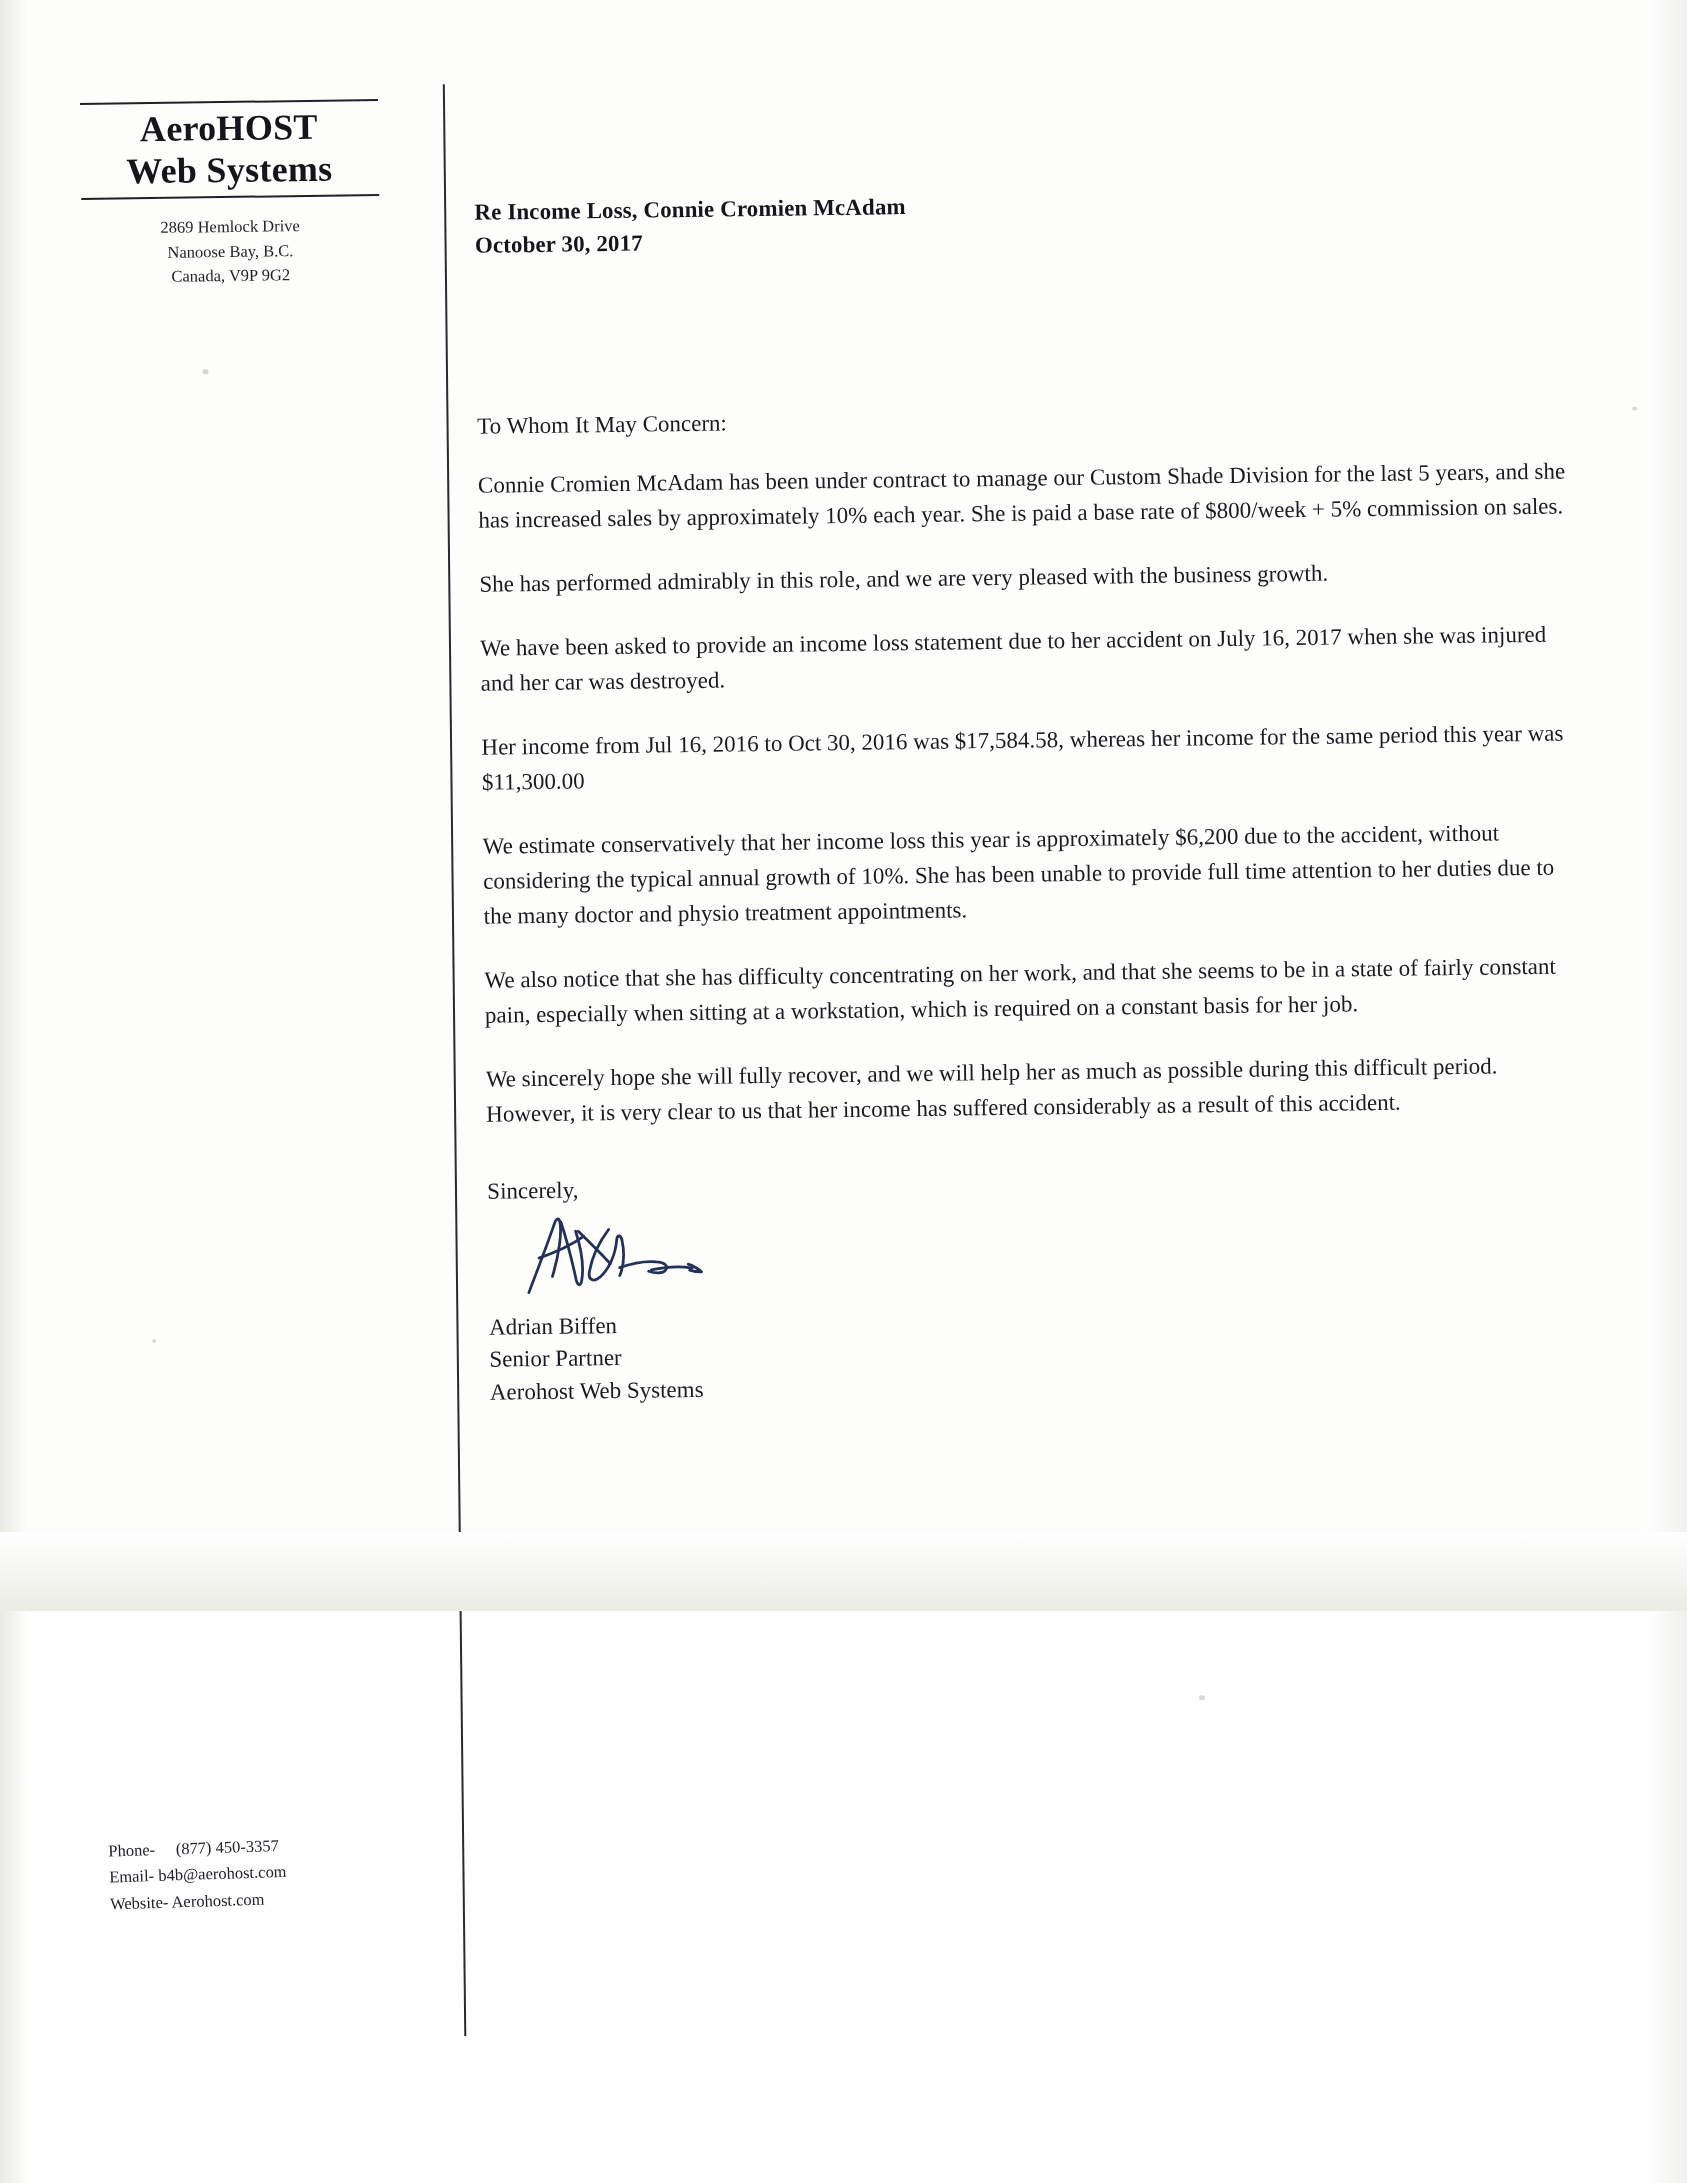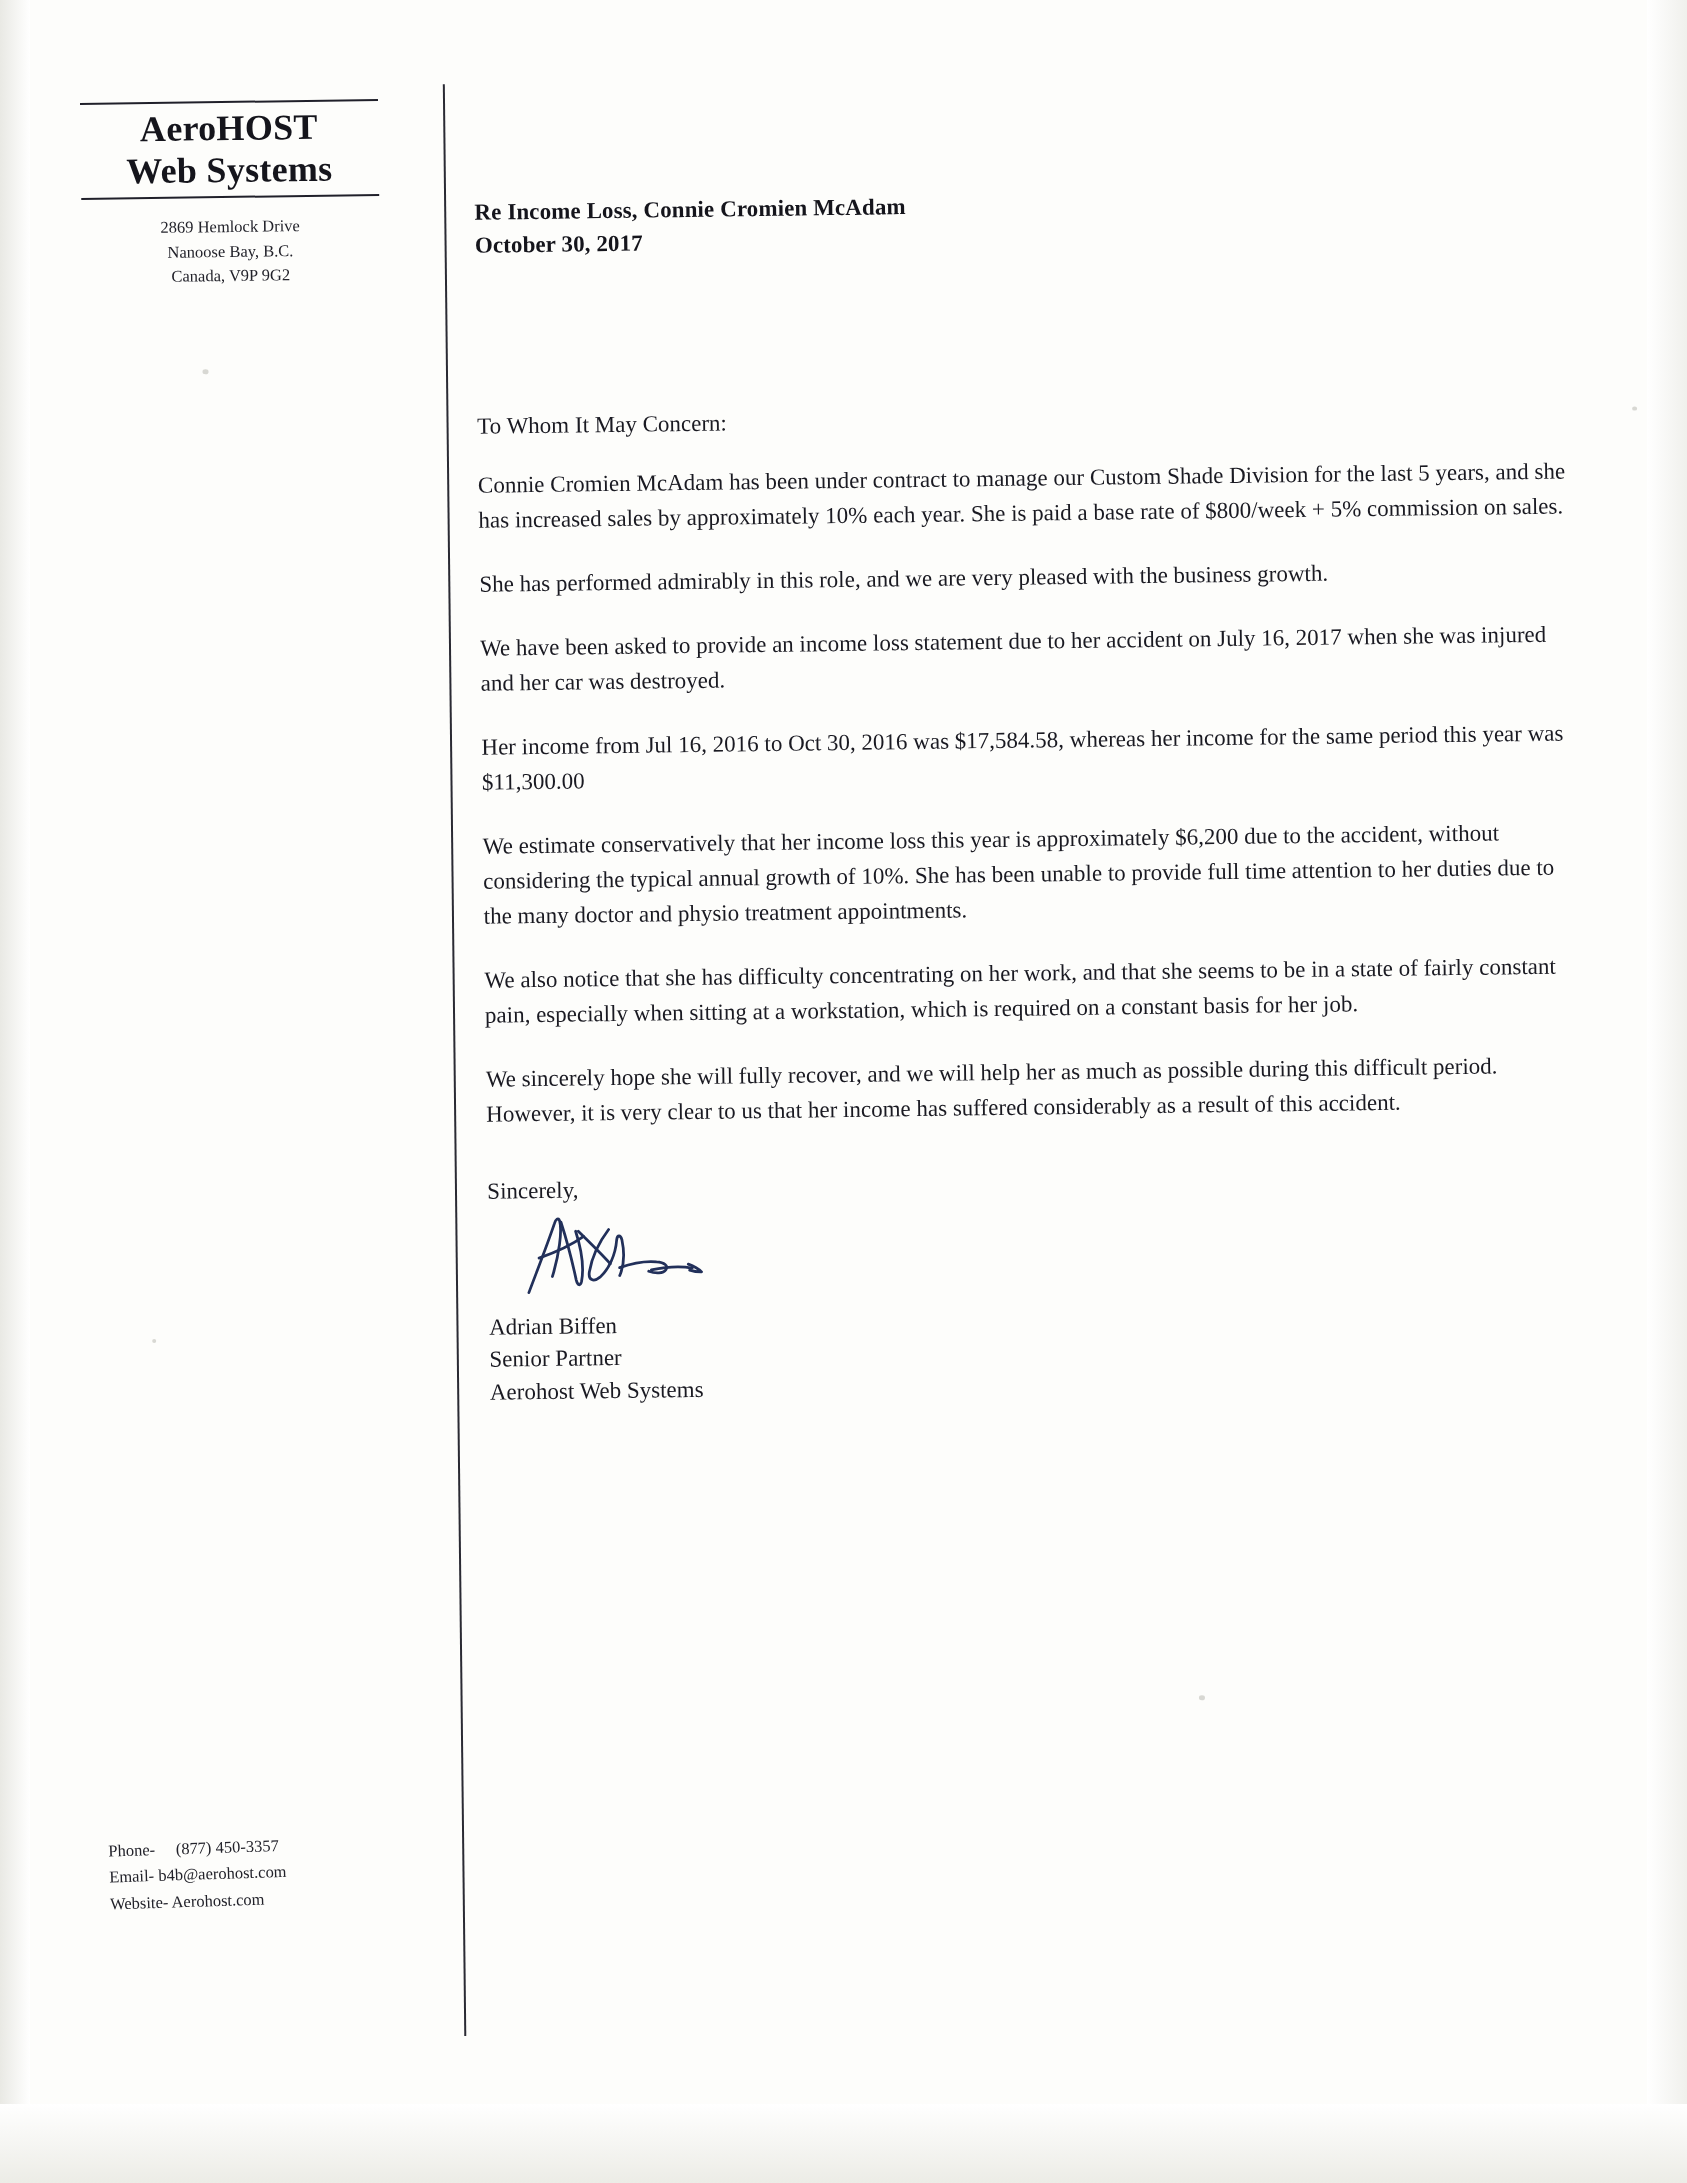--- a/index.html
+++ b/index.html
@@ -15,21 +15,21 @@
     position: relative;
     overflow: hidden;
   }
 
   
   .page {
     position: absolute;
     left: 0;
     top: 0;
     width: 1687px;
-    height: 2183px;
+    height: 1611px;
     background: #fdfdfb;
   }
 
   .scan-inner {
     position: absolute;
     left: 0;
     top: 0;
     width: 1687px;
     height: 2183px;
     transform: rotate(-0.75deg);

